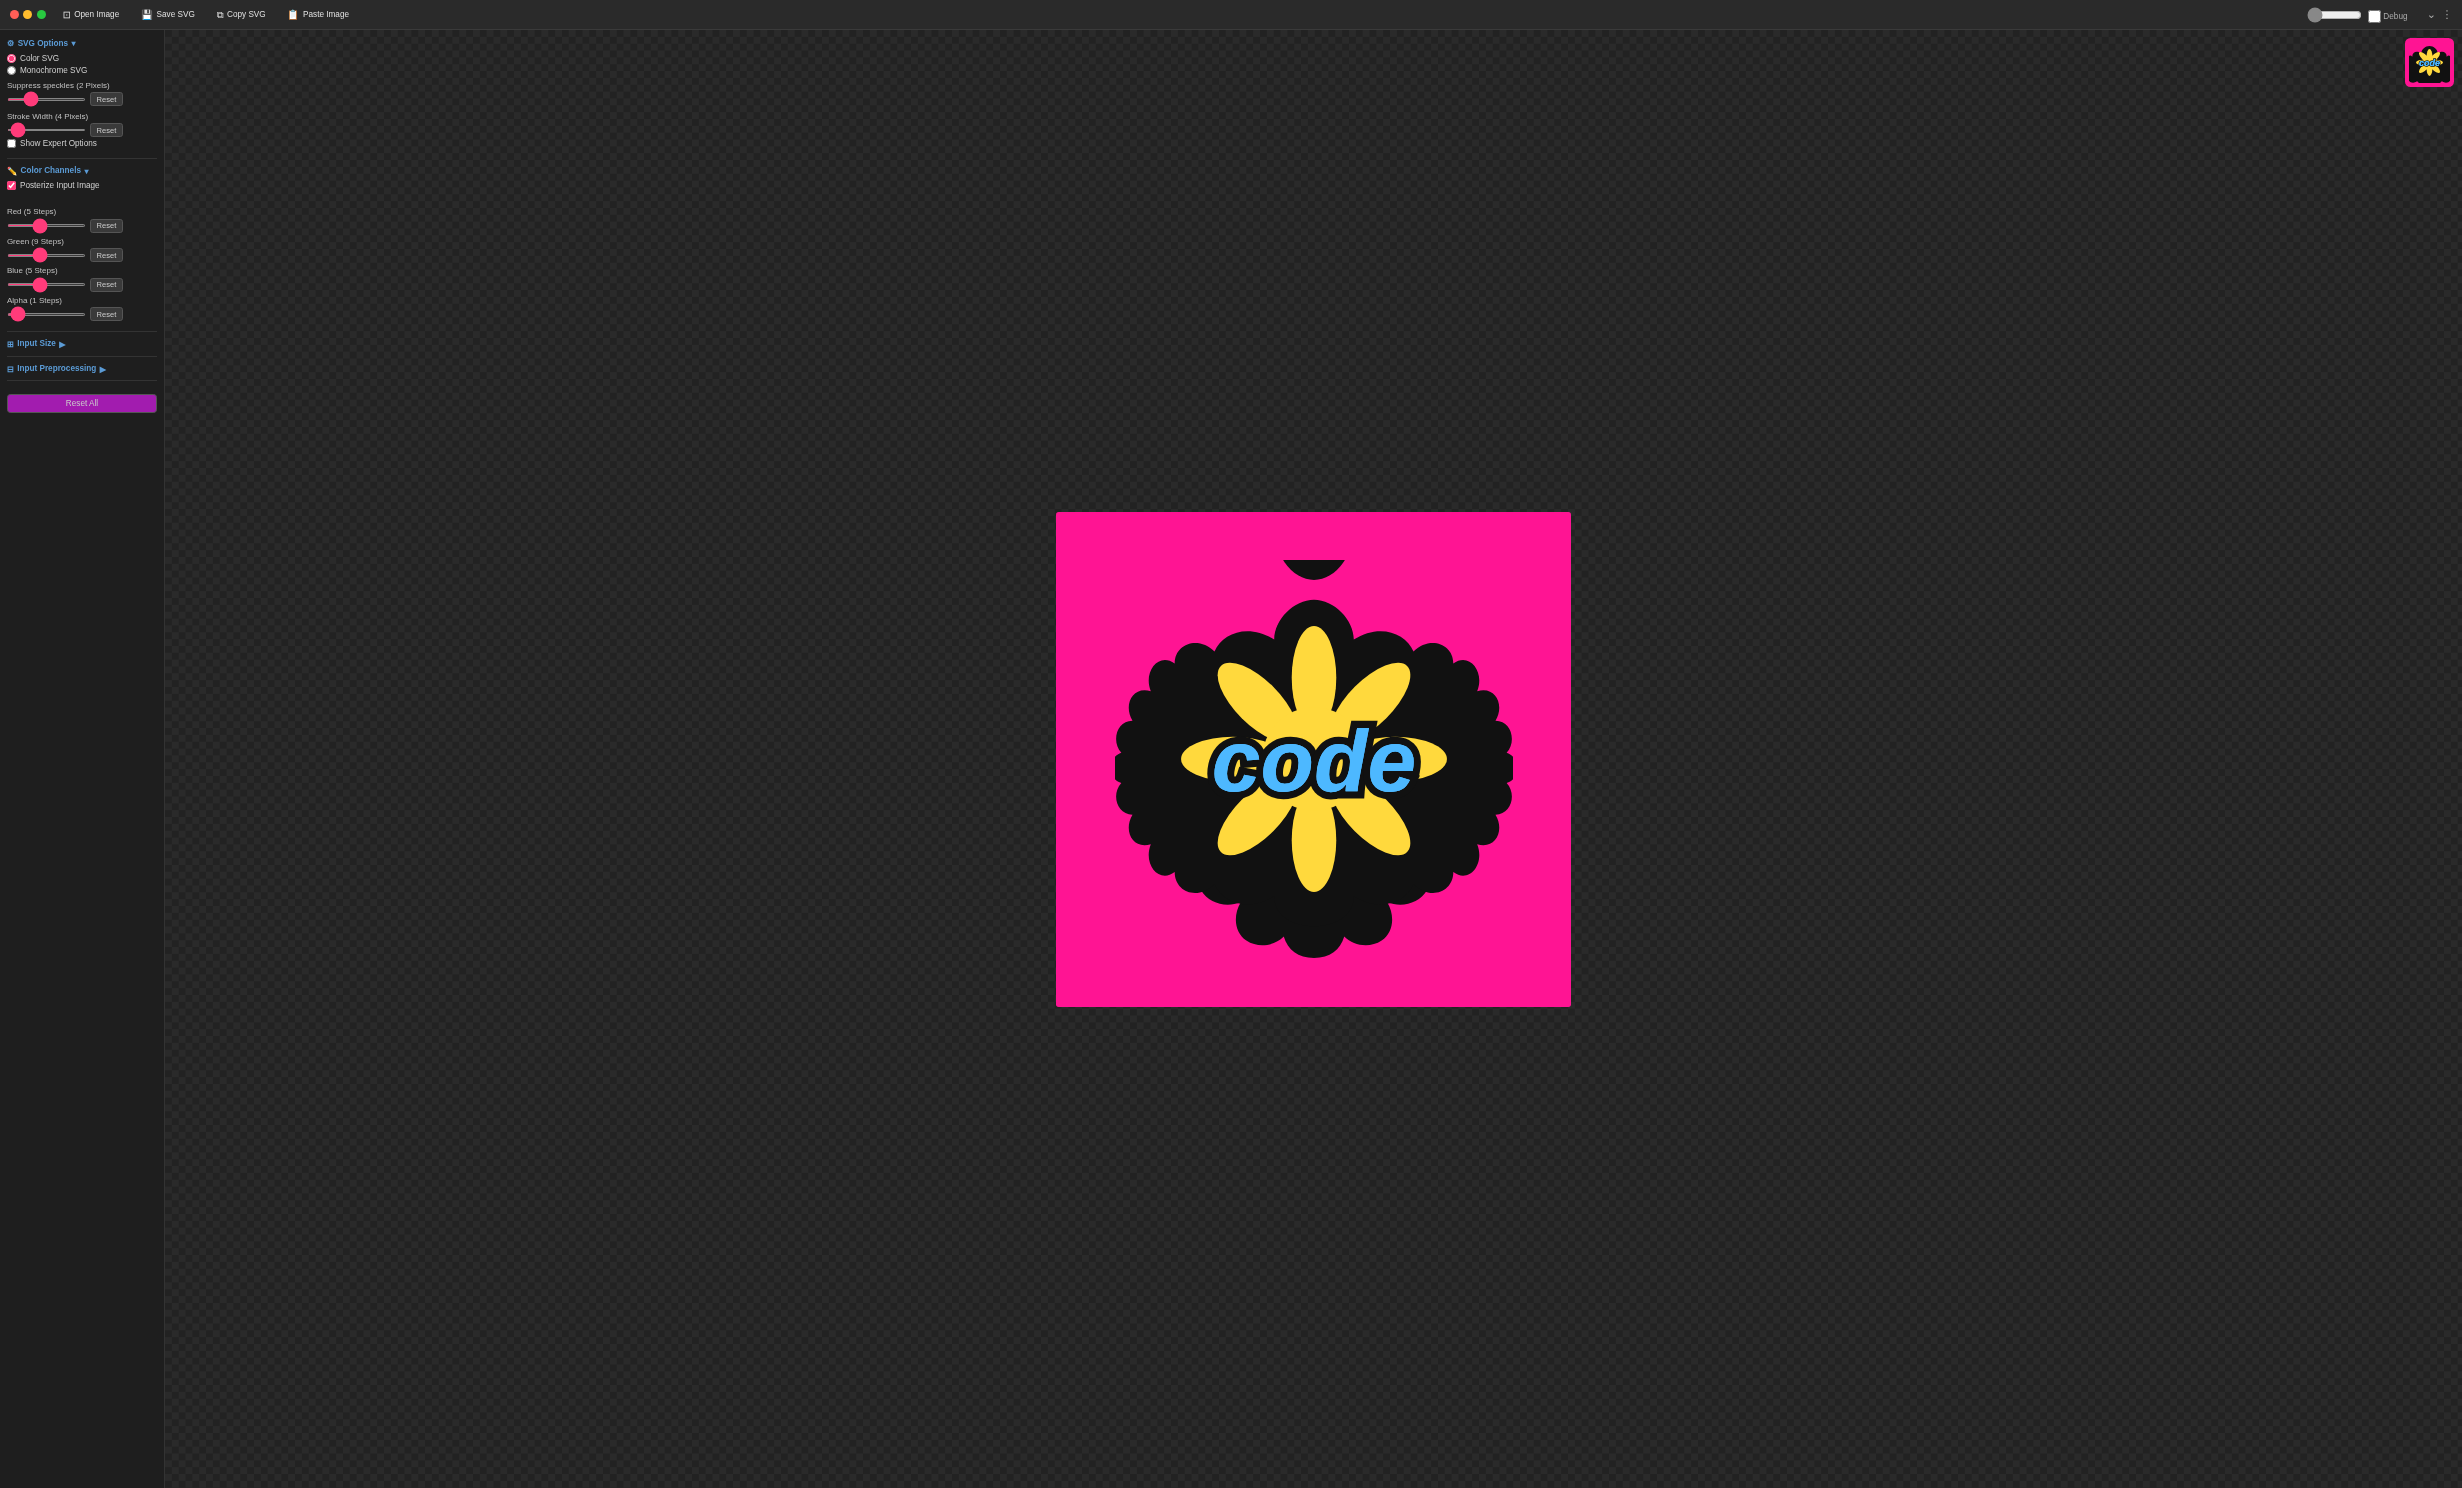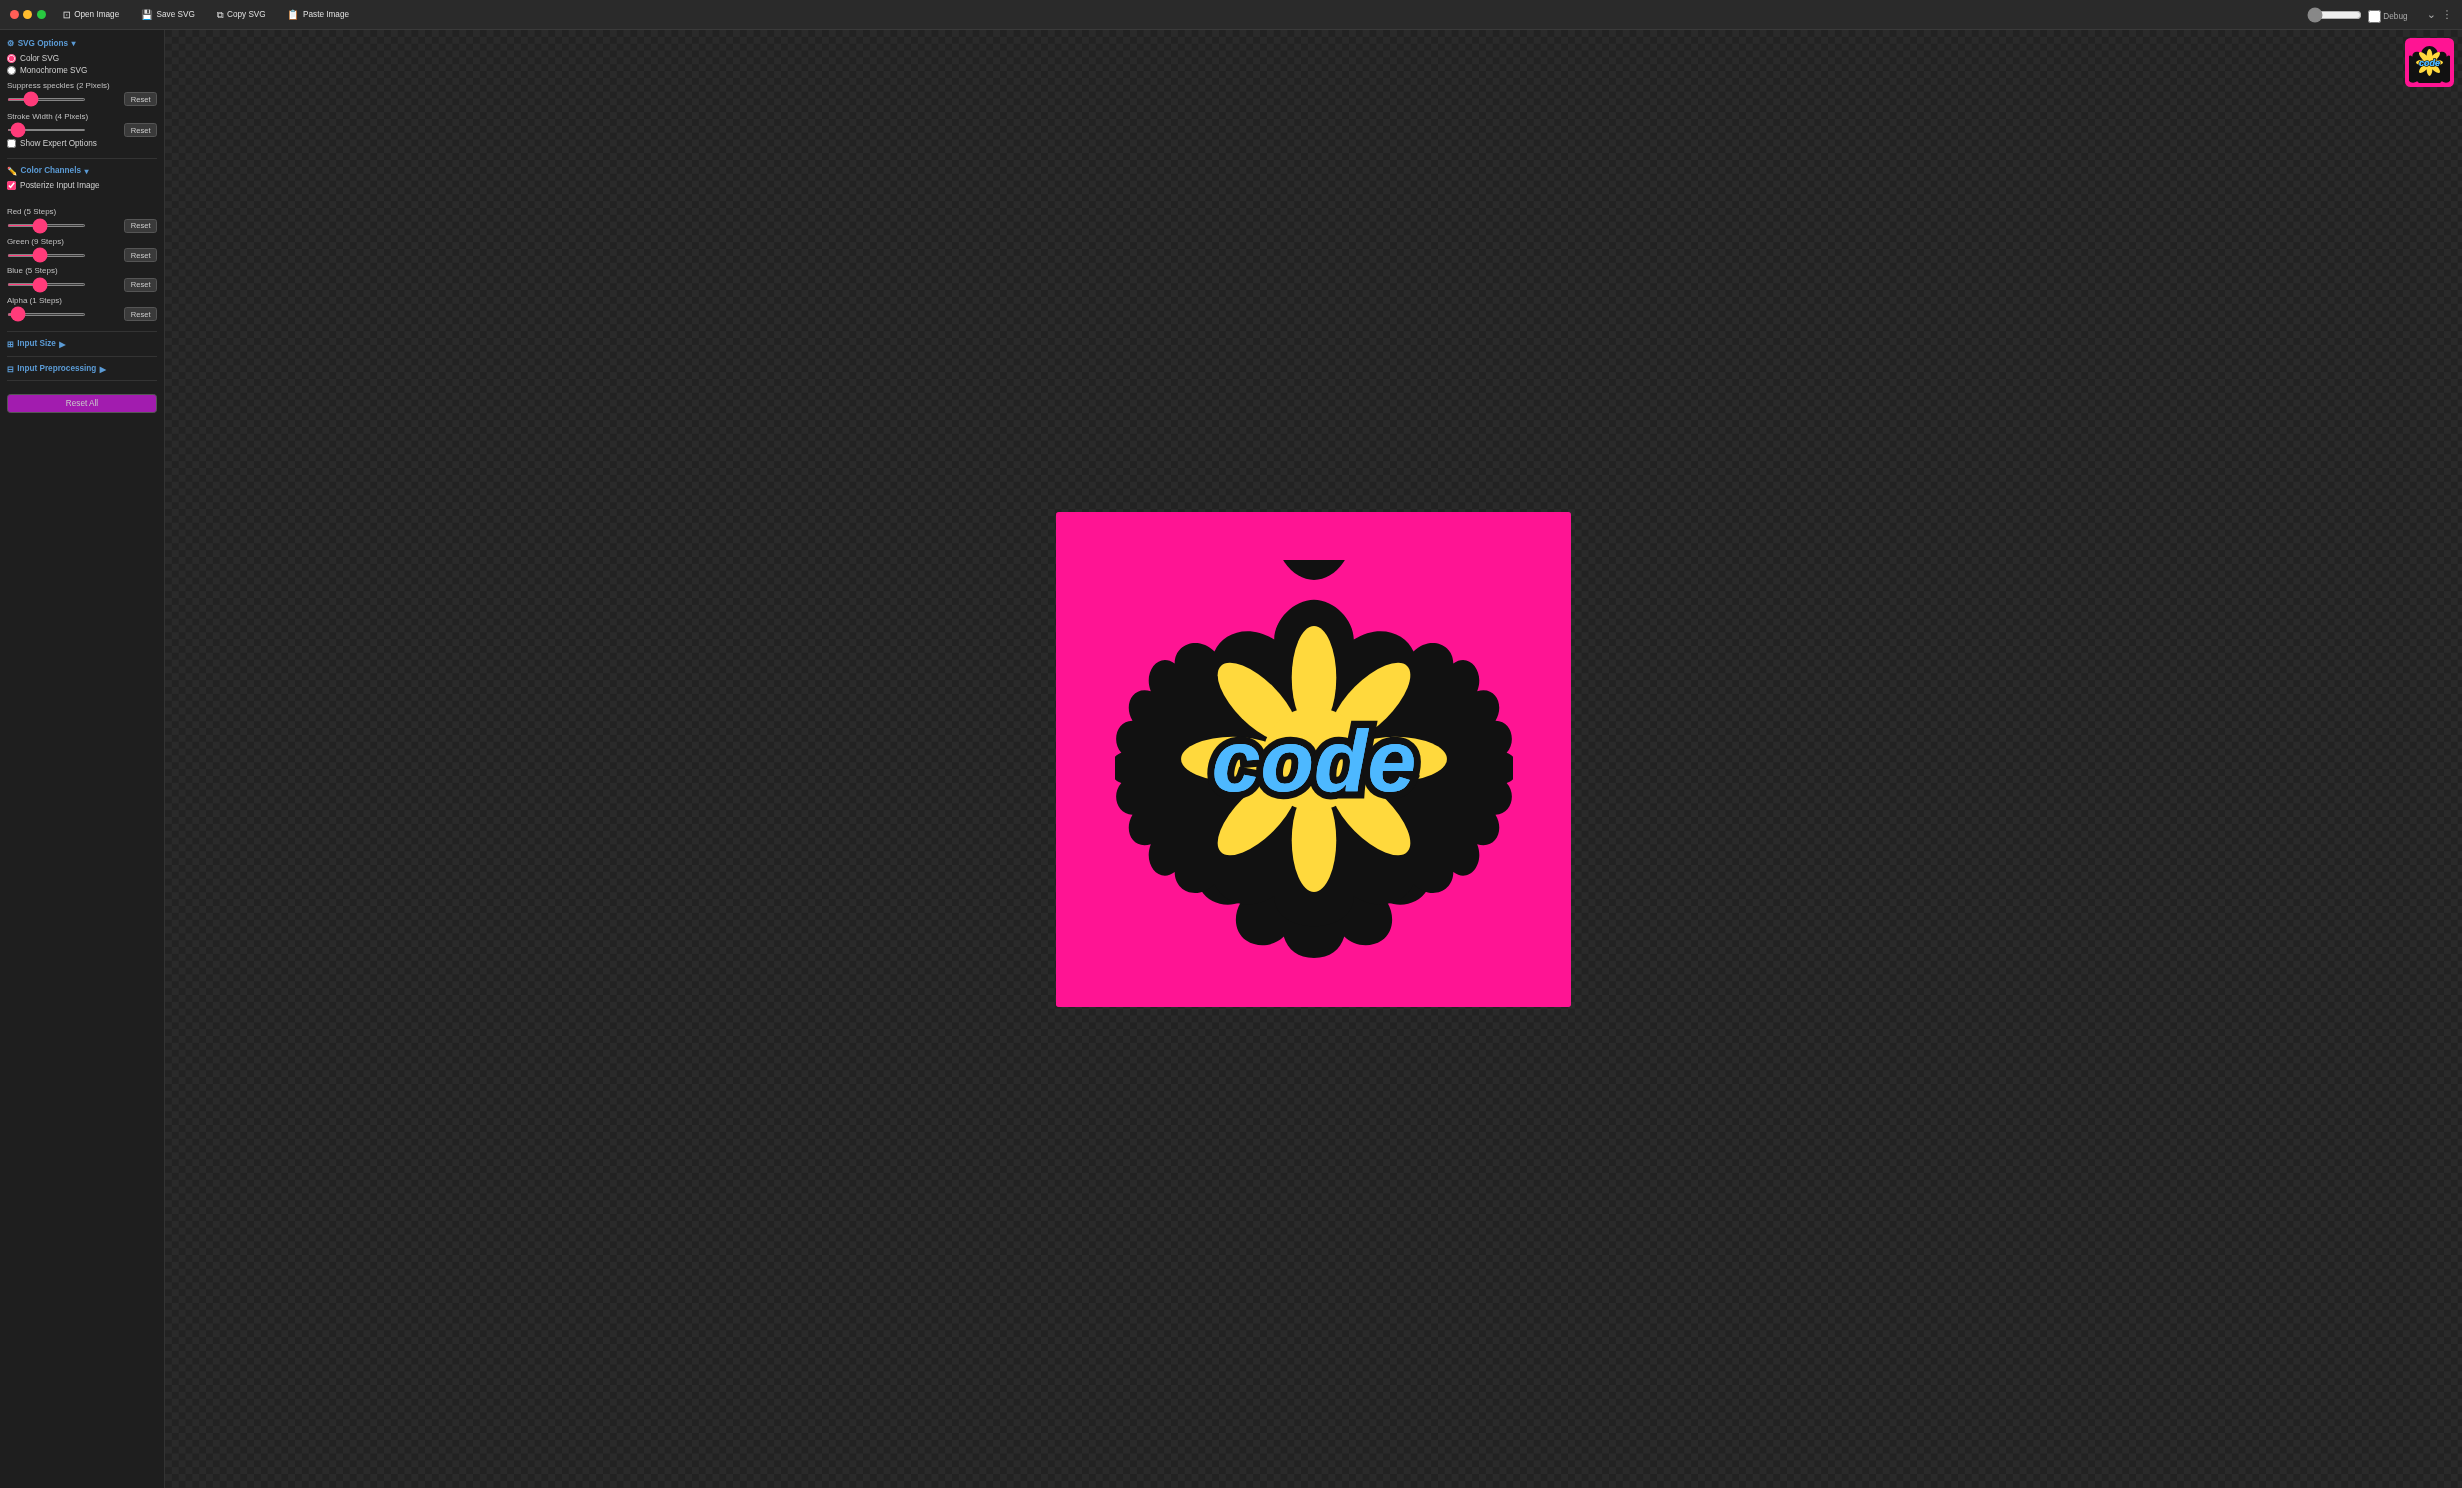--- a/index.html
+++ b/index.html
@@ -127,21 +127,20 @@
     .option-label {
       font-size: 8.2px;
       color: #d0d0d0;
     }
 
     .slider-row {
       display: flex;
       align-items: center;
       gap: 4.1px;
       margin-bottom: 2.1px;
-      justify-content: space-between;
     }
     input[type="range"].styled-slider {
       width: 79px;
       accent-color: #ff3b7a;
       height: 2.7px;
       cursor: pointer;
     }
 
     .reset-btn {
       background: #3a3a3a;

